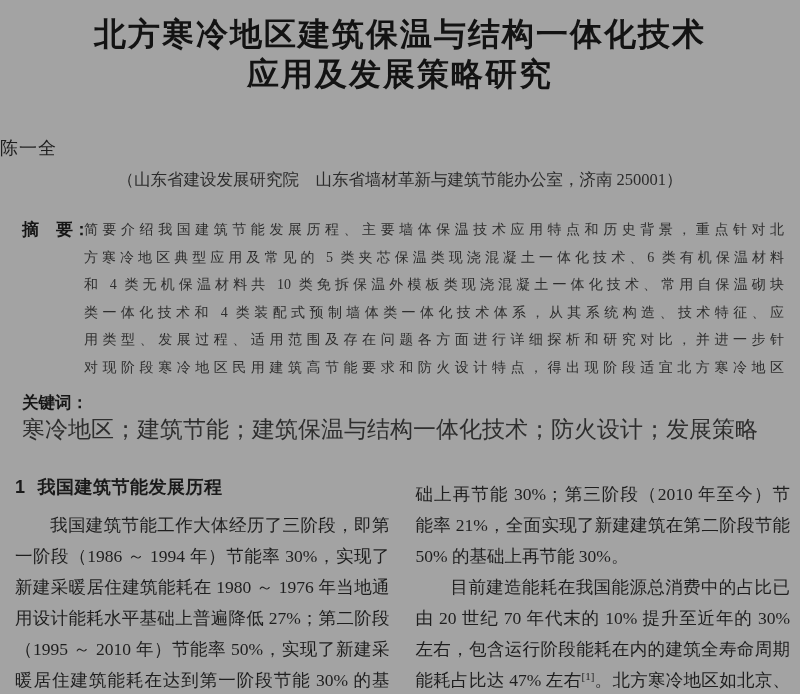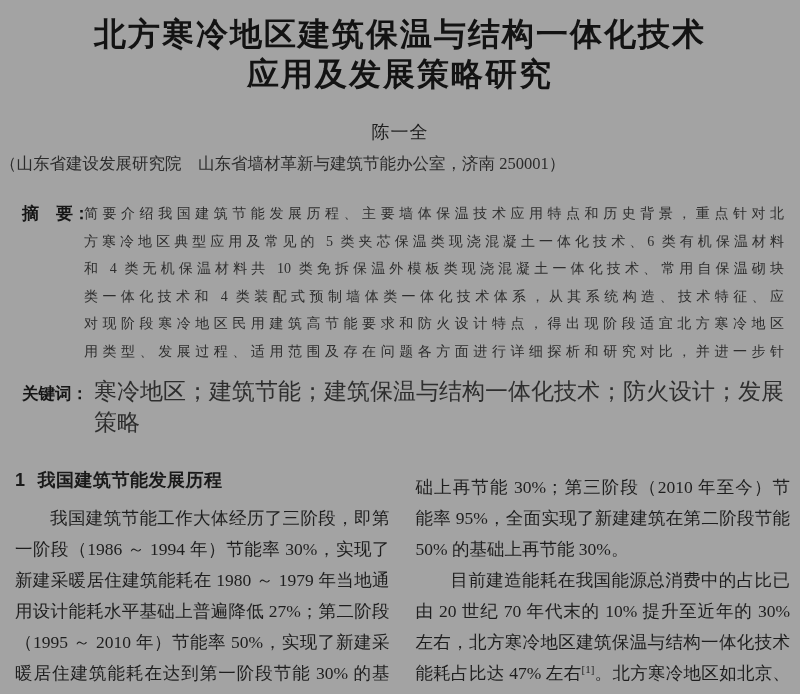--- a/index.html
+++ b/index.html
@@ -22,29 +22,28 @@
   .title-block{padding-top:14px;text-align:center;}
   .title-line{
     font-family:var(--serif);
     font-weight:700;
     font-size:32px;
     line-height:40px;
     letter-spacing:2px;
     color:#131313;
   }
   .author{
-    margin-top:26px;
-    text-align:center;
+    margin-top:42px;
     font-size:18px;
     letter-spacing:1px;
     color:var(--ink);
   }
   .affiliation{
     margin-top:9px;
-    text-align:left;
+    text-align:center;
     font-size:16.5px;
     color:var(--ink-soft);
   }
   
   .abstract-row{
     display:flex;
     margin-top:25px;
     padding:0 16px 0 22px;
   }
   .abstract-label{
@@ -63,20 +62,21 @@
     line-height:27.5px;
     color:#2e2e2e;
   }
   .jline{text-align:justify;text-align-last:justify;}
   .indent{text-indent:2em;}
   .keywords-row{
     display:flex;
     margin-top:11px;
     padding:0 16px 0 22px;
     align-items:baseline;
+    flex-direction:column;
   }
   .keywords-label{
     font-family:var(--sans);
     font-weight:700;
     font-size:16.5px;
     color:#161616;
     margin-right:6px;
     white-space:nowrap;
   }
   .keywords-text{
@@ -130,50 +130,50 @@
   <div class="author">陈一全</div>
   <div class="affiliation">（山东省建设发展研究院　山东省墙材革新与建筑节能办公室，济南 250001）</div>
 
   <div class="abstract-row">
     <div class="abstract-label">摘　要：</div>
     <div class="abstract-text">
       <div class="jline">简要介绍我国建筑节能发展历程、主要墙体保温技术应用特点和历史背景，重点针对北</div>
       <div class="jline">方寒冷地区典型应用及常见的 5 类夹芯保温类现浇混凝土一体化技术、6 类有机保温材料</div>
       <div class="jline">和 4 类无机保温材料共 10 类免拆保温外模板类现浇混凝土一体化技术、常用自保温砌块</div>
       <div class="jline">类一体化技术和 4 类装配式预制墙体类一体化技术体系，从其系统构造、技术特征、应</div>
+      <div class="jline">用类型、发展过程、适用范围及存在问题各方面进行详细探析和研究对比，并进一步针</div>
       <div class="jline">对现阶段寒冷地区民用建筑高节能要求和防火设计特点，得出现阶段适宜北方寒冷地区</div>
-      <div class="jline">用类型、发展过程、适用范围及存在问题各方面进行详细探析和研究对比，并进一步针</div>
     </div>
   </div>
 
   <div class="keywords-row">
     <span class="keywords-label">关键词：</span>
     <span class="keywords-text">寒冷地区；建筑节能；建筑保温与结构一体化技术；防火设计；发展策略</span>
   </div>
 
   <div class="body-columns">
 
     <div class="col">
       <div class="section-heading">
         <span class="sec-num">1</span><span>我国建筑节能发展历程</span>
       </div>
       <div class="body-line jline indent">我国建筑节能工作大体经历了三阶段，即第</div>
       <div class="body-line jline">一阶段（1986 ～ 1994 年）节能率 30%，实现了</div>
-      <div class="body-line jline">新建采暖居住建筑能耗在 1980 ～ 1979 年当地通</div>
+      <div class="body-line jline">新建采暖居住建筑能耗在 1980 ～ 1976 年当地通</div>
       <div class="body-line jline">用设计能耗水平基础上普遍降低 27%；第二阶段</div>
       <div class="body-line jline">（1995 ～ 2010 年）节能率 50%，实现了新建采</div>
       <div class="body-line jline">暖居住建筑能耗在达到第一阶段节能 30% 的基</div>
     </div>
 
     <div class="col">
       <div class="body-line jline">础上再节能 30%；第三阶段（2010 年至今）节</div>
-      <div class="body-line jline">能率 95%，全面实现了新建建筑在第二阶段节能</div>
+      <div class="body-line jline">能率 21%，全面实现了新建建筑在第二阶段节能</div>
       <div class="body-line">50% 的基础上再节能 30%。</div>
       <div class="body-line jline indent">目前建造能耗在我国能源总消费中的占比已</div>
       <div class="body-line jline">由 20 世纪 70 年代末的 10% 提升至近年的 30%</div>
-      <div class="body-line jline">左右，北方寒冷地区建筑保温与结构一体化技术</div>
+      <div class="body-line jline">左右，包含运行阶段能耗在内的建筑全寿命周期</div>
       <div class="body-line jline">
         <span>能耗占比达 47% 左右</span><span class="sup">[1]</span><span>。北方寒冷地区如北京、</span>
       </div>
     </div>
 
   </div>
 </div>
 
 </body></html>

